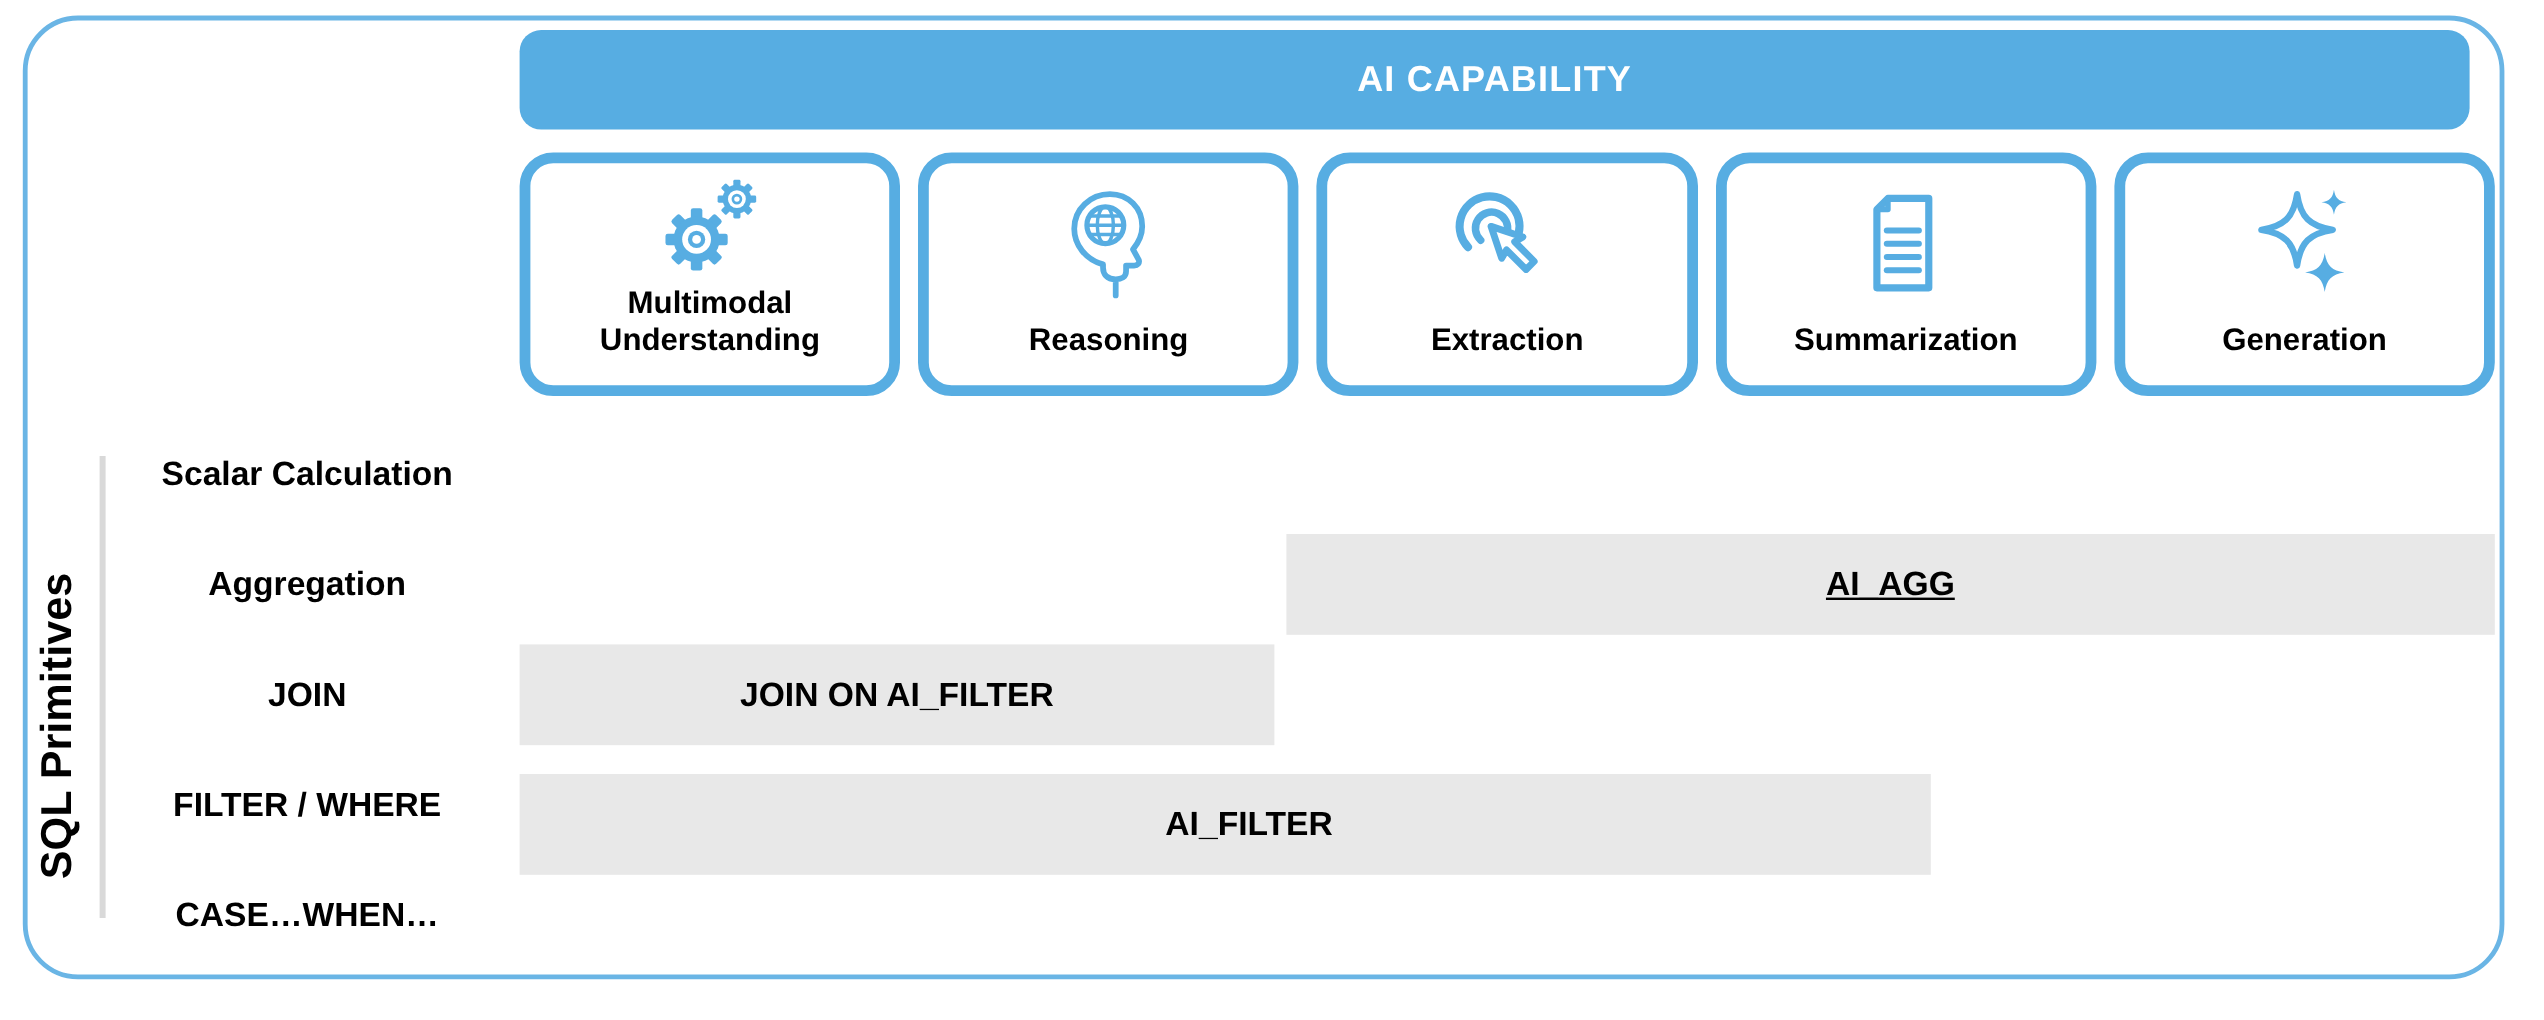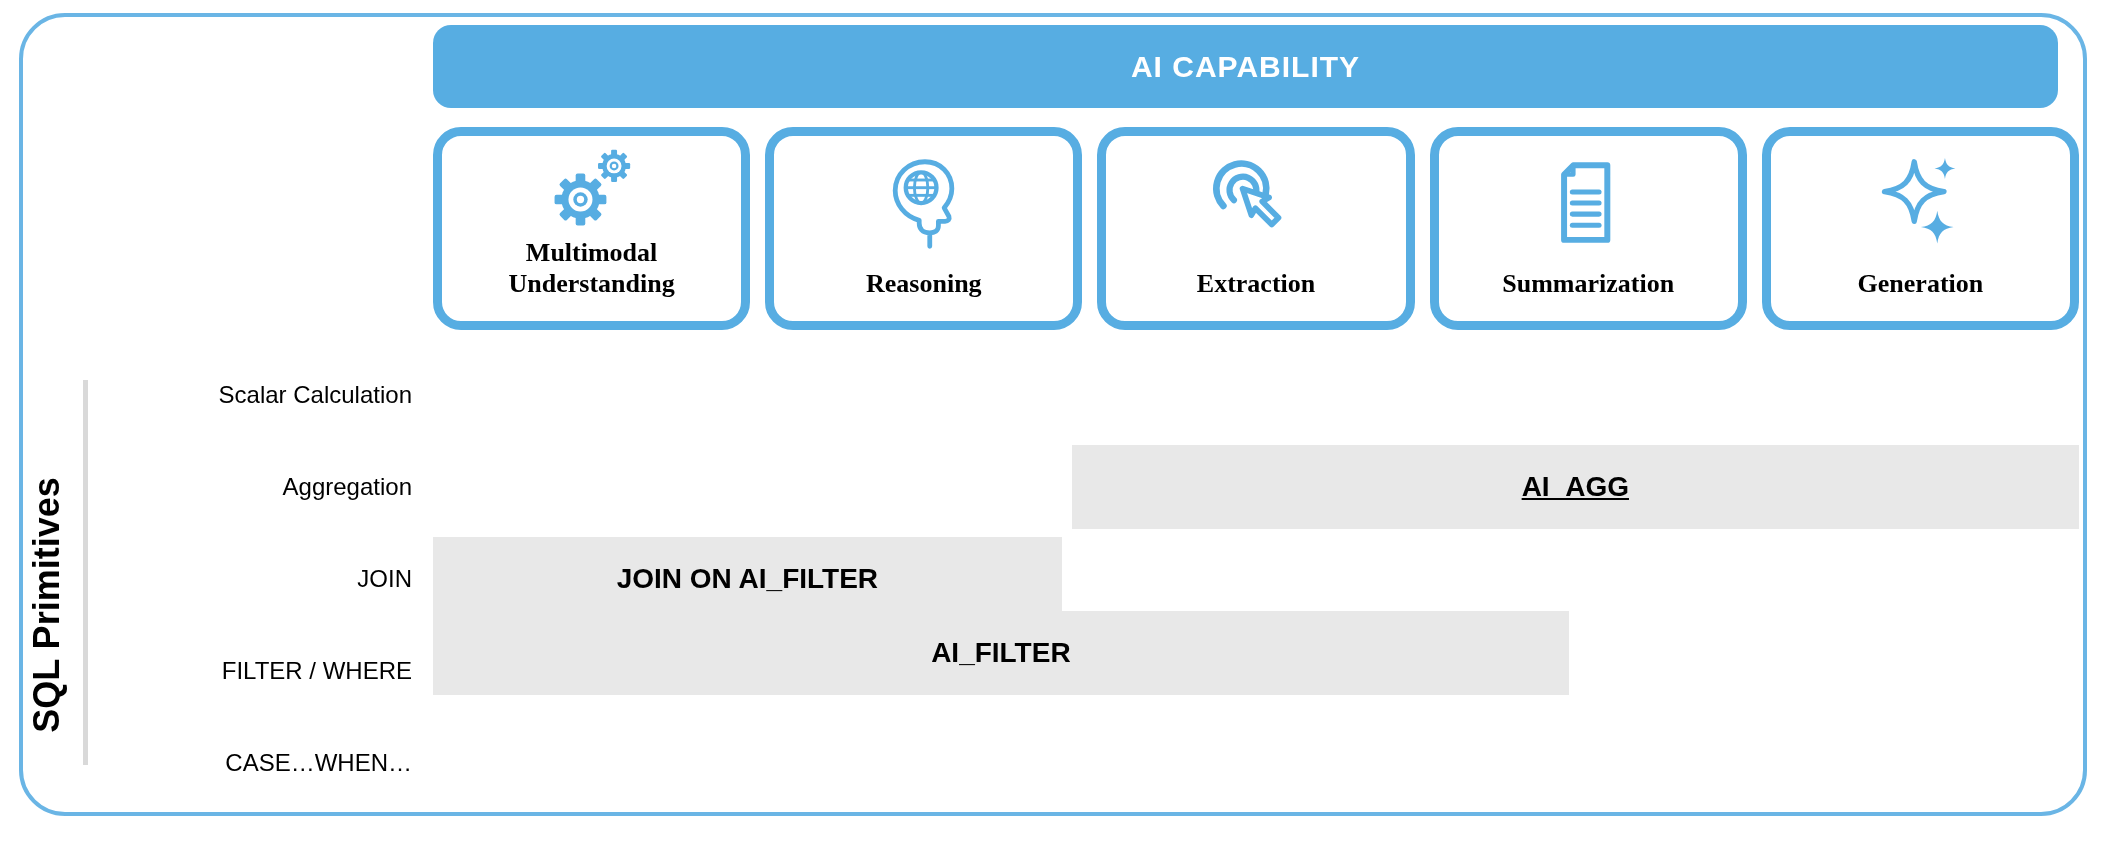--- a/index.html
+++ b/index.html
@@ -28,42 +28,42 @@
     display:flex;align-items:center;justify-content:center;
     color:var(--headertext);font-weight:bold;font-size:30px;letter-spacing:1px;
   }
   
   .cards{
     position:absolute;left:433px;top:127px;width:1646px;height:203px;
     display:flex;gap:15px;
   }
   .card{
     flex:1;background:#fff;border:9px solid var(--accent);border-radius:28px;
-    box-sizing:border-box;display:flex;flex-direction:column;align-items:center;font-family:Liberation Serif, serif;
+    box-sizing:border-box;display:flex;flex-direction:column;align-items:center;
   }
   .icon-wrap{flex:1;display:flex;align-items:center;justify-content:center;padding-top:4px;}
   .card-label{
     font-weight:bold;font-size:26px;line-height:1.2;text-align:center;
     padding-bottom:22px;white-space:pre-line;
   }
   
   .axis-label{
     position:absolute;left:-103px;top:585px;width:300px;height:40px;
     line-height:40px;text-align:center;font-weight:bold;font-size:36px;
     transform:rotate(-90deg);
   }
   .axis-line{
     position:absolute;left:83px;top:380px;width:5px;height:385px;
     background:var(--divider);
   }
   
   .labels-layer{position:absolute;left:100px;top:353px;width:312px;height:460px;}
   .row-label{
     position:absolute;right:0;width:100%;height:84px;line-height:84px;
-    text-align:right;font-weight:normal;font-size:24px;white-space:nowrap;
+    text-align:center;font-weight:bold;font-size:28px;white-space:nowrap;
   }
   
   .rows-layer{position:absolute;left:433px;top:353px;width:1646px;height:460px;}
   .bar{
     position:absolute;height:84px;background:var(--bargray);
     display:flex;align-items:center;justify-content:center;
     font-weight:bold;font-size:28px;white-space:nowrap;
   }
   
   svg{display:block;}
@@ -174,14 +174,14 @@
   <div class="row-label" style="top:0">Scalar Calculation</div>
   <div class="row-label" style="top:92px">Aggregation</div>
   <div class="row-label" style="top:184px">JOIN</div>
   <div class="row-label" style="top:276px">FILTER / WHERE</div>
   <div class="row-label" style="top:368px">CASE…WHEN…</div>
 </div>
 
 <div class="rows-layer">
   <div class="bar" style="top: 92px; left: 38.8%; width: 61.2%; text-decoration: underline;">AI_AGG</div>
   <div class="bar" style="top: 184px; left: 0%; width: 38.2%;">JOIN ON AI_FILTER</div>
-  <div class="bar" style="top: 258px; left: 0%; width: 69%;">AI_FILTER</div>
+  <div class="bar" style="top: 292px; left: 0%; width: 69%; padding-left: 40px;">AI_FILTER</div>
 </div>
 
 </body></html>

